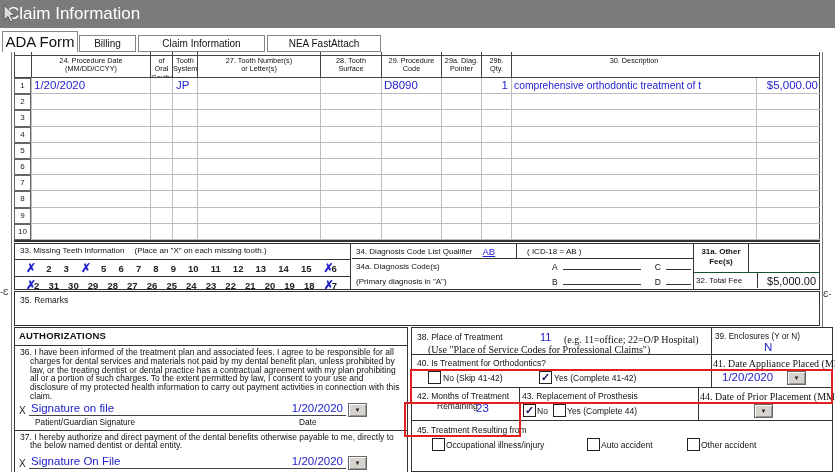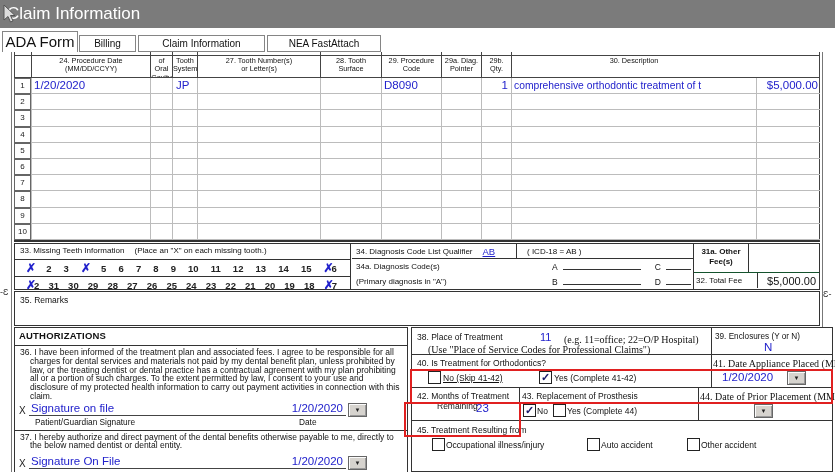--- a/index.html
+++ b/index.html
@@ -394,21 +394,21 @@
       <span class="abs bval" style="left:128px;top:3px;font-size:11px;">11</span>
       <span class="abs xs" style="left:152px;top:6px;">(e.g. 11=office; 22=O/P Hospital)</span>
       <span class="abs xs" style="left:16px;top:16px;">(Use "Place of Service Codes for Professional Claims")</span>
       <span class="abs" style="left:303px;top:4px;font-size:8.2px;">39. Enclosures (Y or N)</span>
       <span class="abs bval" style="left:352px;top:13px;">N</span>
     </div>
     <div id="row40" class="arow">
       <div class="vdiv" style="left:299px;"></div>
       <span class="abs sm" style="left:5px;top:3px;">40. Is Treatment for Orthodontics?</span>
       <span class="cb" style="left:16px;top:16px;"></span>
-      <span class="abs sm" style="left:31px;top:18px;text-decoration:underline;">No  (Skip 41-42)</span>
+      <span class="abs sm" style="left:31px;top:18px;">No  (Skip 41-42)</span>
       <span class="cb on" style="left:127px;top:16px;">✓</span>
       <span class="abs sm" style="left:142px;top:18px;">Yes (Complete 41-42)</span>
       <span class="abs xs" style="left:301px;top:3px;">41. Date Appliance Placed (MM/DD/CCYY)</span>
       <span class="abs bval" style="left:310px;top:16px;">1/20/2020</span>
       <span class="dd" style="left:375px;top:16px;">▼</span>
     </div>
     <div id="row42" class="arow">
       <div class="vdiv" style="left:107px;"></div>
       <div class="vdiv" style="left:286px;"></div>
       <span class="abs sm" style="left:5px;top:3px;">42. Months of Treatment</span>

